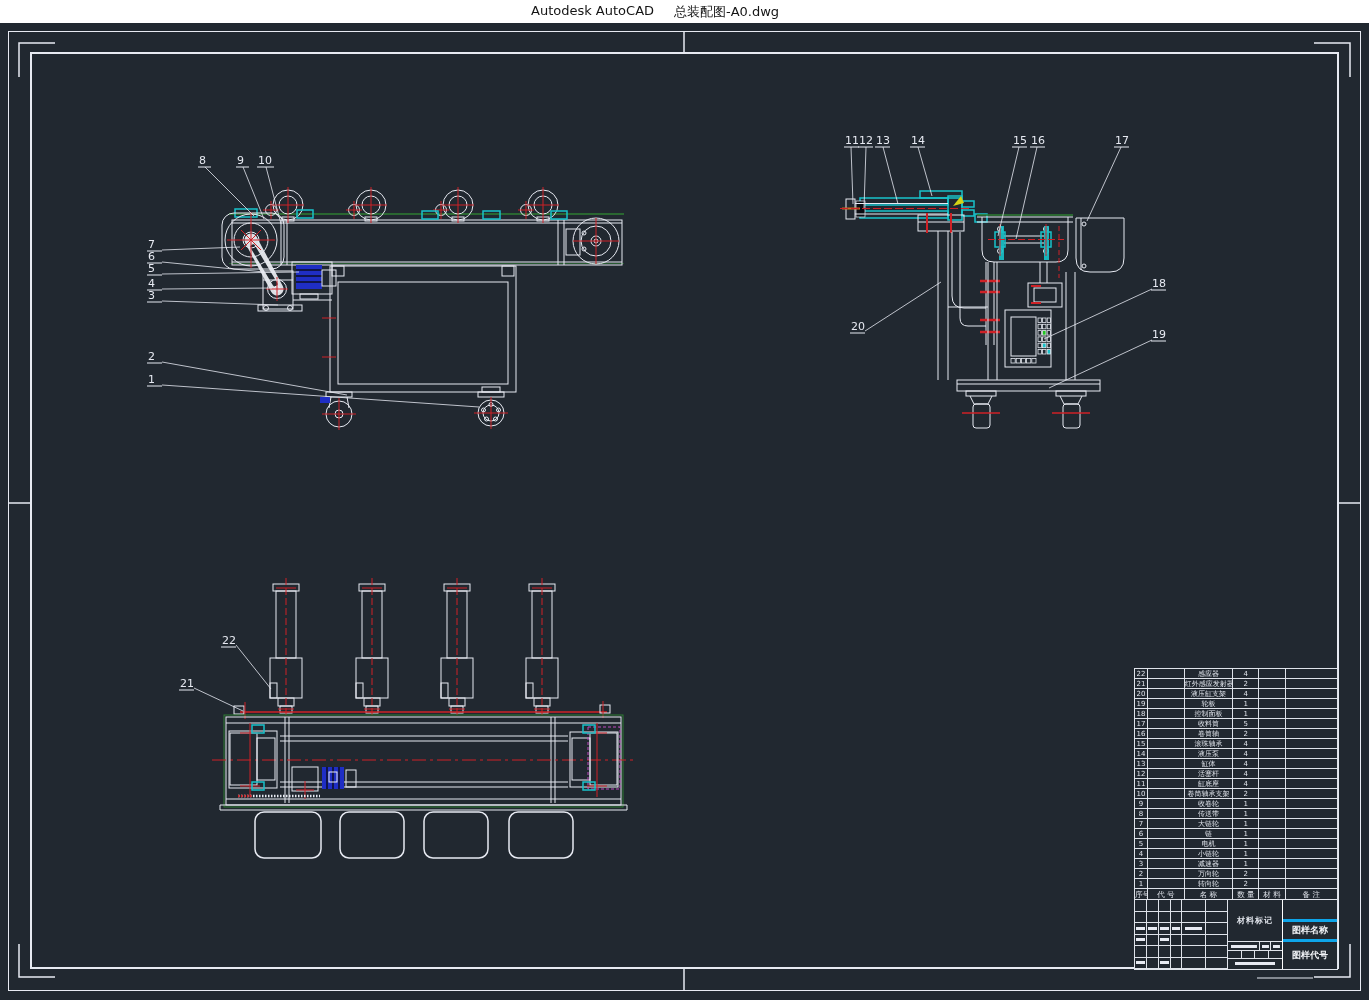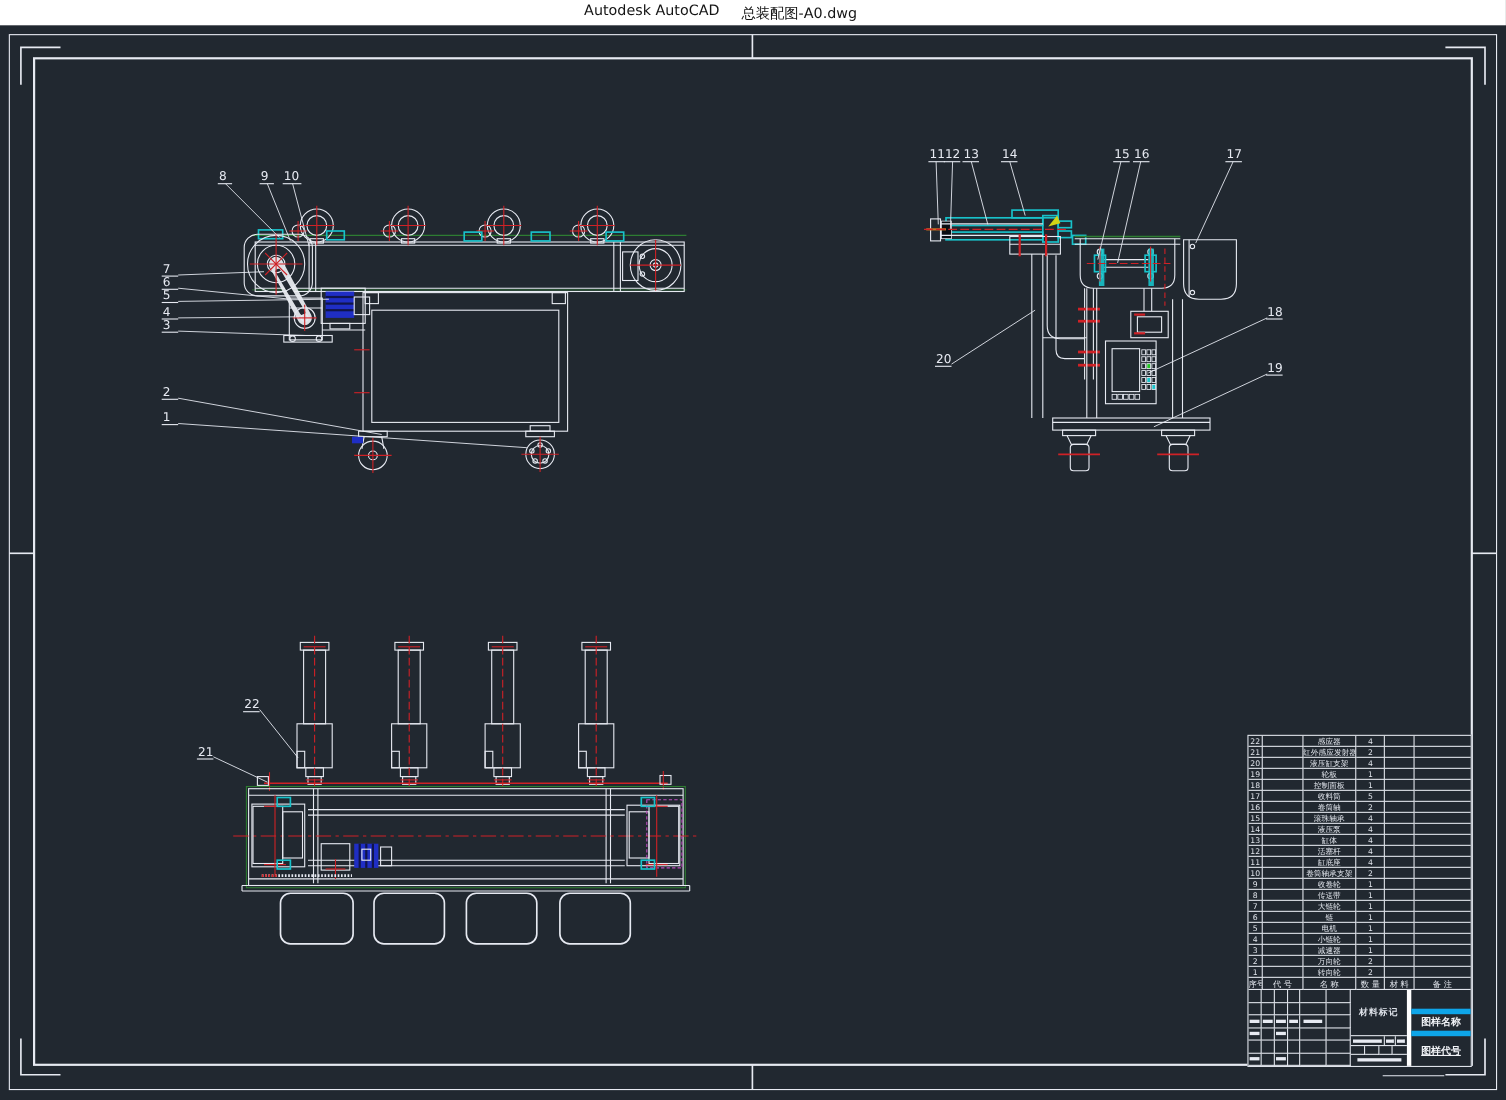--- a/index.html
+++ b/index.html
@@ -22,33 +22,33 @@
       overflow:hidden;white-space:nowrap;border-right:1px solid #dfe3ea;border-bottom:1px solid #dfe3ea;}
   .c0{width:14px;}.c1{width:39px;}.c2{width:52px;}.c3{width:28px;}.c4{width:28px;}.c5{width:55px;border-right:none;}
   #bom-header .bc{height:11px;line-height:11px;font-size:7.5px;text-align:center;}
   
   #tblock{position:relative;height:69px;}
   #tb-grid{position:absolute;left:0;top:0;width:93px;height:69px;display:grid;
      grid-template-columns:12px 12px 12px 11px 24px 22px;grid-auto-rows:11.5px;}
   .tbc{box-sizing:border-box;border-right:1px solid #dfe3ea;border-bottom:1px solid #dfe3ea;
        display:flex;align-items:center;justify-content:center;}
   .tbar{width:75%;height:3px;background:#e7eaf2;}
-  #tb-mid{position:absolute;left:93px;top:0;width:55px;height:69px;box-sizing:border-box;border-right:4px solid #ffffff;}
+  #tb-mid{position:absolute;left:93px;top:0;width:55px;height:69px;box-sizing:border-box;border-right:1px solid #ffffff;}
   #tb-mat{height:42px;box-sizing:border-box;border-bottom:1px solid #dfe3ea;display:flex;
           align-items:center;justify-content:center;font-size:8px;font-weight:bold;letter-spacing:1px;}
   #tb-marks{height:9px;display:flex;box-sizing:border-box;border-bottom:1px solid #dfe3ea;}
   #tb-marks div{box-sizing:border-box;border-right:1px solid #dfe3ea;display:flex;align-items:center;justify-content:center;}
   #tb-marks .m0{width:33px;}#tb-marks .m1{width:11px;}#tb-marks .m2{width:11px;border-right:none;}
   #tb-cells{height:8px;display:flex;box-sizing:border-box;}
   #tb-cells div{box-sizing:border-box;width:13.75px;border-right:1px solid #dfe3ea;border-bottom:1px solid #dfe3ea;}
   #tb-longbar{margin:3px auto 0 auto;width:40px;height:3px;background:#e7eaf2;}
   #tb-right{position:absolute;left:148px;top:0;width:54px;height:69px;}
-  .tbrcell{box-sizing:border-box;border-bottom:5px solid #0ea5e9;display:flex;align-items:center;
+  .tbrcell{box-sizing:border-box;border-bottom:3px solid #0ea5e9;display:flex;align-items:center;
            justify-content:center;font-weight:bold;color:#f2f4f8;}
-  #tb-r0{height:22px;}#tb-r1{height:20px;font-size:9px;}#tb-r2{height:27px;font-size:9px;border-bottom:none;text-decoration:underline;}
+  #tb-r0{height:22px;}#tb-r1{height:20px;font-size:9px;}#tb-r2{height:27px;font-size:9px;border-bottom:none;}
 </style>
 </head>
 <body>
 
 <svg id="cad" viewBox="0 0 1369 1000" xmlns="http://www.w3.org/2000/svg">
   <defs>
 
     <g id="roller">
       <g stroke="#e7eaf2" fill="none">
         <circle cx="288" cy="205" r="15"></circle>

